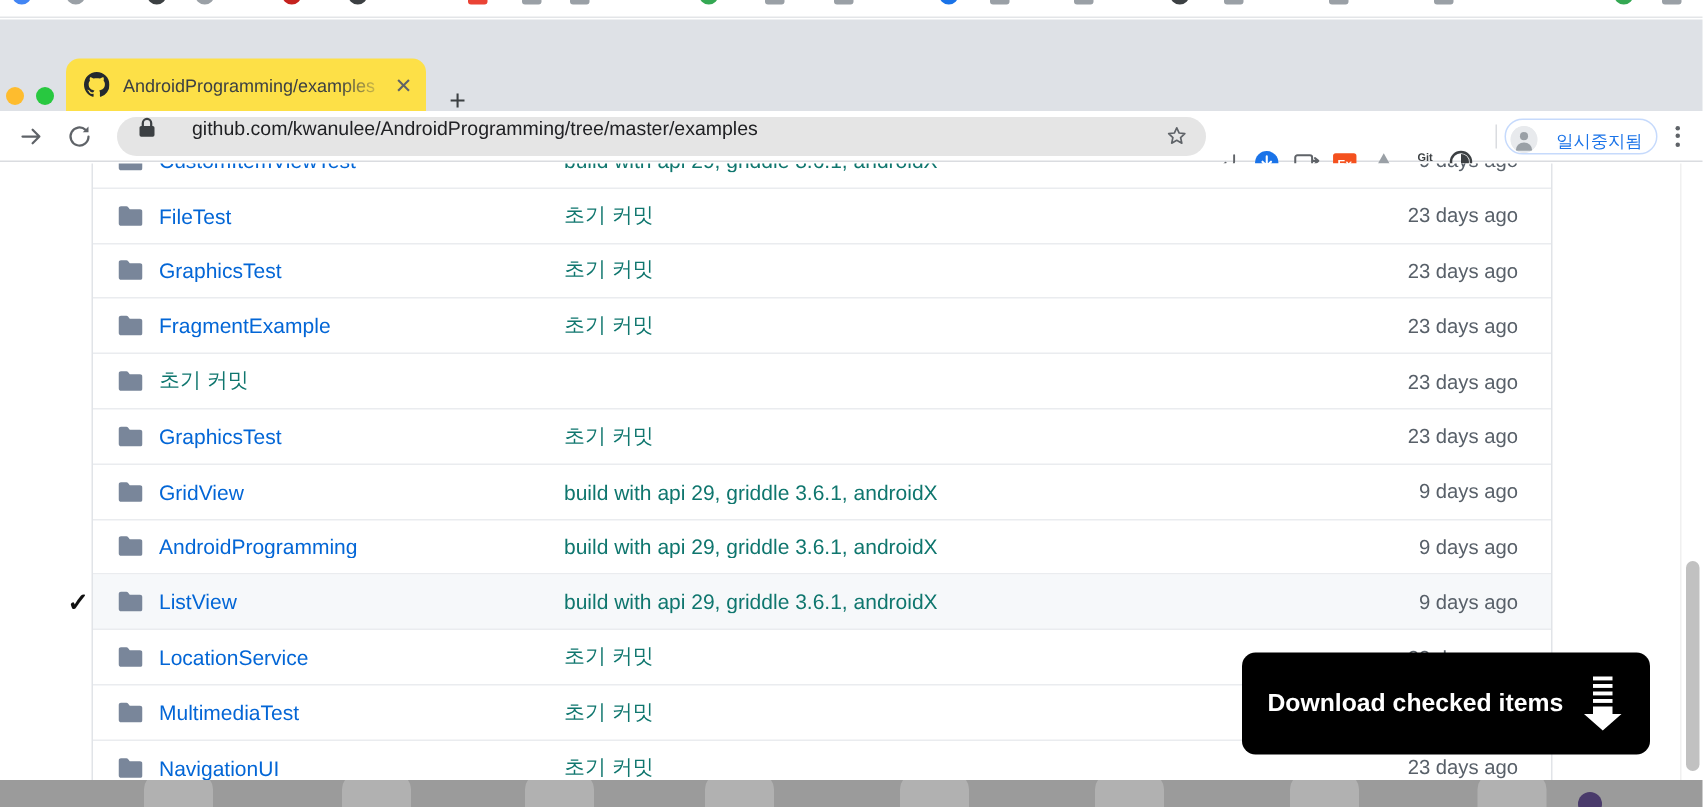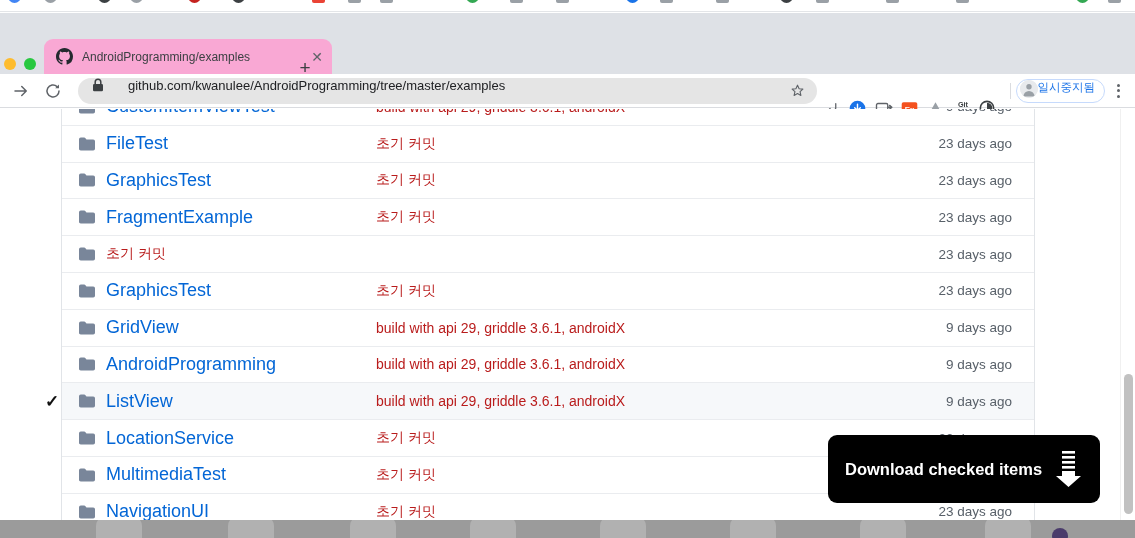--- a/index.html
+++ b/index.html
@@ -35,22 +35,22 @@
     width: 1135px; height: 61px;
     background: #dee1e6;
   }
   .traffic {
     position: absolute; top: 45px; left: 4px;
     display: flex; gap: 8px; align-items: center;
   }
   .light { width: 12px; height: 12px; border-radius: 50%; }
   .tab {
     position: absolute; left: 44px; top: 26px;
-    width: 288px; height: 35px;
-    background: #f9a8d4;
+    width: 240px; height: 35px;
+    background: #fde047;
     border-radius: 9px 9px 0 0;
     display: flex; align-items: center;
     padding: 0 6px 0 12px;
   }
   .tab-favicon {
     width: 17px; height: 17px; flex: 0 0 17px;
     margin-right: 9px;
     display: block;
   }
   .tab-title {
@@ -117,22 +117,22 @@
     margin-top: 35px;
   }
   .ext-div {
     width: 1px; height: 16px; background: #dadce0;
     margin: 0 5px; flex: 0 0 1px;
   }
   .profile-pill {
     height: 24px;
     border: 1px solid #c6dafc;
     border-radius: 13px;
-    display: flex; align-items: flex-start;
-    padding: 0 9px 0 3px; gap: 0;
+    display: flex; align-items: flex-end;
+    padding: 0 9px 0 3px; gap: 13px;
     margin-right: 2px;
   }
   .profile-avatar {
     width: 18px; height: 18px; border-radius: 50%;
     background: #e8eaed;
     display: flex; align-items: flex-end; justify-content: center;
     overflow: hidden; flex: 0 0 18px;
   }
   .profile-text {
     font-size: 11.5px; color: #1a73e8; white-space: nowrap;
@@ -165,26 +165,26 @@
     display: flex; align-items: center;
     border-bottom: 1px solid #eaecef;
     position: relative;
   }
   .frow.selected { background: #f6f8fa; }
   .frow .folder-ico {
     flex: 0 0 16px; width: 16px; height: 16px;
     margin-left: 17px; margin-right: 11px;
   }
   .fname {
-    font-size: 18px; color: #0366d6;
+    font-size: 14px; color: #0366d6;
     flex: 0 0 270px;
     white-space: nowrap; overflow: hidden;
   }
   .fmsg {
-    font-size: 14px; color: #b91c1c;
+    font-size: 14px; color: #0f766e;
     flex: 1 1 auto;
     white-space: nowrap; overflow: hidden;
   }
   .ftime {
     font-size: 13.5px; color: #586069;
     flex: 0 0 150px;
     text-align: right; padding-right: 22px;
     white-space: nowrap;
   }
   .checkmark {

